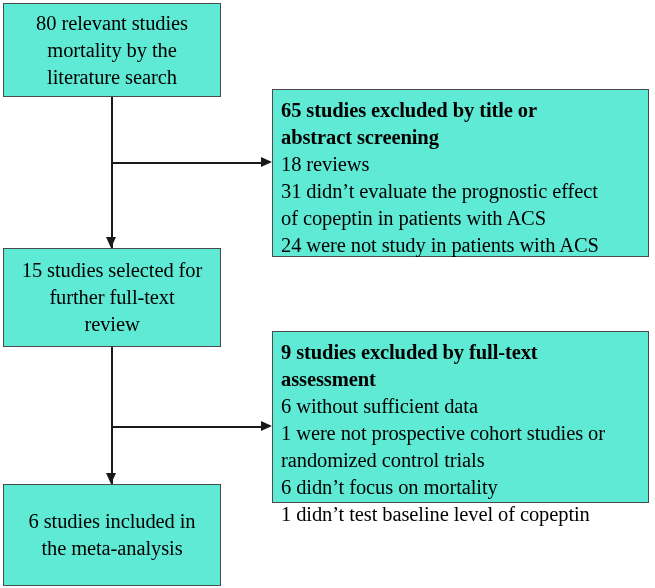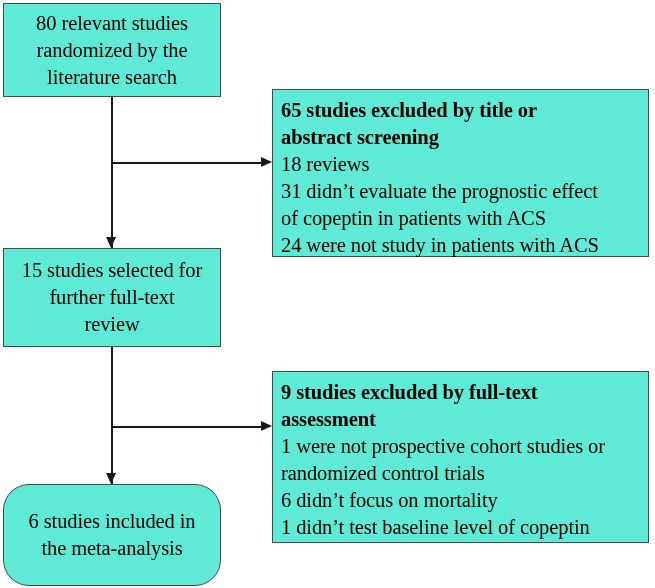--- a/index.html
+++ b/index.html
@@ -50,23 +50,23 @@
     white-space: nowrap;
     letter-spacing: -0.1px;
   }
   .line.bold {
     font-weight: bold;
   }
 
   
   #box-identified { left: 3px;   top: 3px;   width: 218px; height: 94px; }
   #box-selected   { left: 3px;   top: 248px; width: 218px; height: 99px; }
-  #box-included   { left: 3px;   top: 484px; width: 218px; height: 102px; border-radius: 26px; }
+  #box-included   { left: 3px;   top: 484px; width: 218px; height: 102px; }
   #box-excluded-1 { left: 272px; top: 89px;  width: 377px; height: 168px; }
-  #box-excluded-2 { left: 272px; top: 331px; width: 377px; height: 172px; margin-top: 40px; }
+  #box-excluded-2 { left: 272px; top: 331px; width: 377px; height: 172px; }
 
   
   .conn {
     position: absolute;
     background: #1a1a1a;
   }
   .conn.v { width: 1.6px; }
   .conn.h { height: 1.6px; }
 
   
@@ -100,21 +100,21 @@
   #arrow-right-2 { left: 261px;   top: 421.3px; }
 </style>
 </head>
 <body>
 
 <div id="flowchart">
 
   <div class="node left" id="box-identified">
     <div class="node-inner">
       <div class="line">80 relevant studies</div>
-      <div class="line">randomized by the</div>
+      <div class="line">mortality by the</div>
       <div class="line">literature search</div>
     </div>
   </div>
 
   <div class="node left" id="box-selected">
     <div class="node-inner">
       <div class="line">15 studies selected for</div>
       <div class="line">further full-text</div>
       <div class="line">review</div>
     </div>
@@ -135,20 +135,21 @@
       <div class="line">31 didn’t evaluate the prognostic effect</div>
       <div class="line">of copeptin in patients with ACS</div>
       <div class="line">24 were not study in patients with ACS</div>
     </div>
   </div>
 
   <div class="node right" id="box-excluded-2">
     <div class="node-inner">
       <div class="line bold">9 studies excluded by full-text</div>
       <div class="line bold">assessment</div>
+      <div class="line">6 without sufficient data</div>
       <div class="line">1 were not prospective cohort studies or</div>
       <div class="line">randomized control trials</div>
       <div class="line">6 didn’t focus on mortality</div>
       <div class="line">1 didn’t test baseline level of copeptin</div>
     </div>
   </div>
 
   <div class="conn v" id="trunk-1"></div>
   <div class="arrow down" id="arrow-down-1"></div>
 

